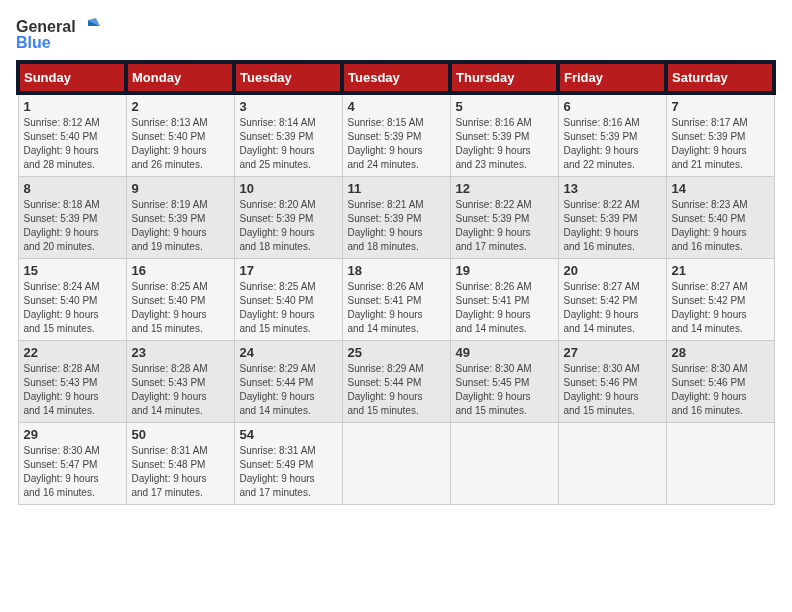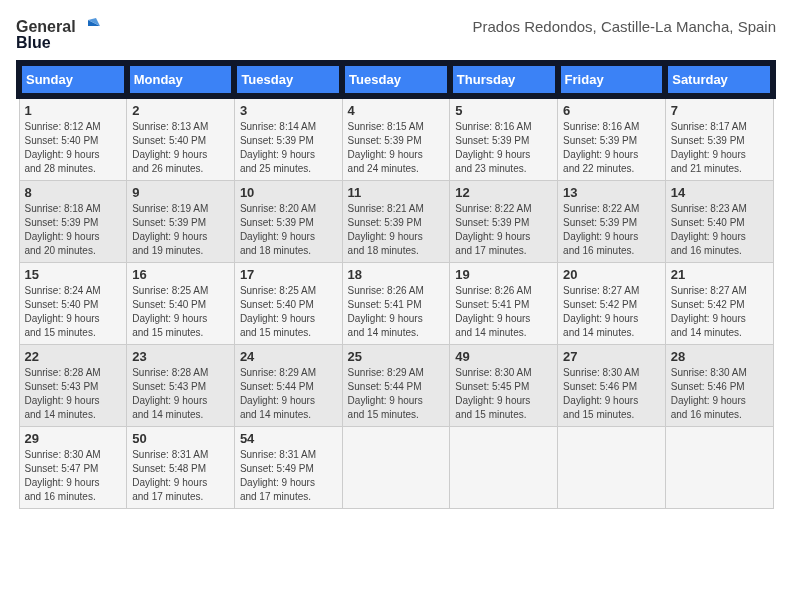--- a/index.html
+++ b/index.html
@@ -5,21 +5,21 @@
     * { box-sizing: border-box; margin: 0; padding: 0; }
     body {
       font-family: Arial, sans-serif;
       background: #fff;
       width: 792px;
       min-height: 612px;
       padding: 16px;
     }
     .header {
       display: flex;
-      align-items: flex-start;
+      align-items: flex-end;
       justify-content: space-between;
     }
     .logo {
       display: flex;
       align-items: center;
       gap: 4px;
     }
     .title-block {
       text-align: right;
     }
@@ -32,27 +32,27 @@
       font-size: 15px;
       color: #555;
       margin-top: 2px;
     }
     .calendar {
       width: 100%;
       border-collapse: collapse;
       margin-top: 8px;
     }
     .calendar thead tr th {
-      background-color: #3b82f6;
+      background-color: #b91c1c;
       color: #fff;
       font-size: 13px;
       font-weight: bold;
       padding: 6px 4px;
       text-align: left;
-      border: 6px solid #0f172a;
+      border: 4px solid #0f172a;
     }
     .calendar tbody tr td {
       border: 1px solid #ccc;
       vertical-align: top;
       padding: 4px 5px;
       font-size: 10.5px;
       color: #333;
       width: 108px;
       min-height: 80px;
     }
@@ -84,25 +84,24 @@
 <div class="header">
   <div class="logo">
   <div style="display:flex;flex-direction:column;align-items:flex-start;">
     <div style="display:flex;align-items:center;gap:2px;">
       <span style="font-size:16px;font-weight:bold;color:#333;">General</span>
       <svg width="22" height="22" viewBox="0 0 22 22">
         <polygon points="10,4 22,10 10,10" fill="#1a6abf"></polygon>
         <polygon points="10,4 18,2 22,10" fill="#5599dd"></polygon>
       </svg>
     </div>
-    <span style="font-size:16px;font-weight:bold;color:#0f172a;margin-top:-4px;">Blue</span>
+    <span style="font-size:16px;font-weight:bold;color:#3b82f6;margin-top:-4px;">Blue</span>
   </div>
 </div>
   <div class="title-block">
-    <div class="subtitle">Prados Redondos, Castille-La Mancha, Spain</div>
   </div>
 </div>
 
 <table class="calendar">
   <thead>
     <tr>
     <th>Sunday</th>
         <th>Monday</th>
         <th>Tuesday</th>
         <th>Tuesday</th>

